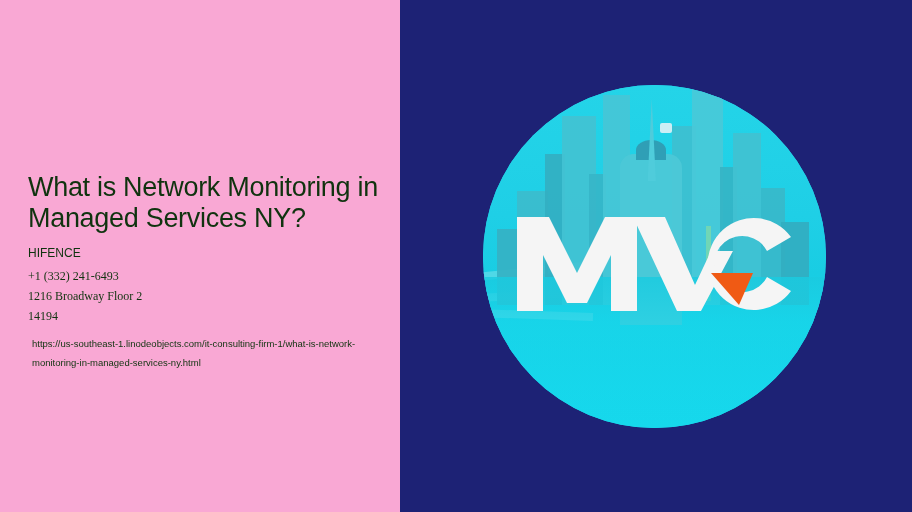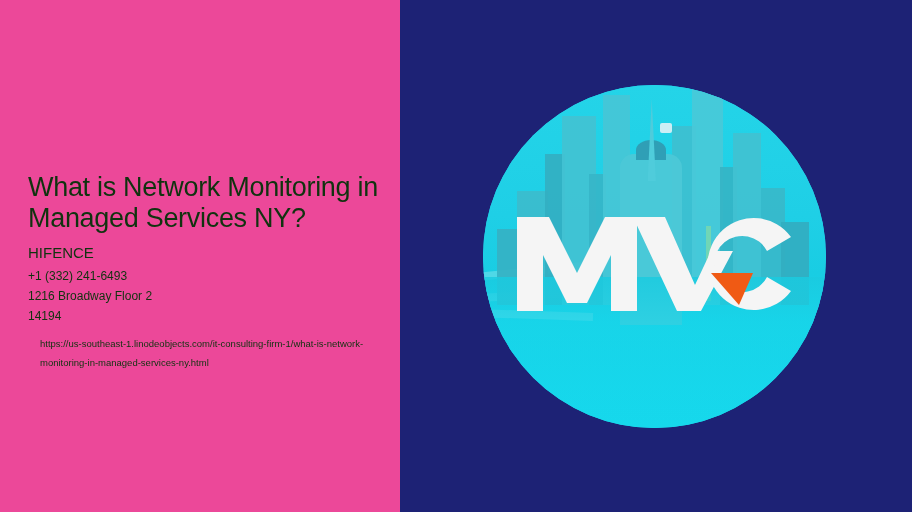--- a/index.html
+++ b/index.html
@@ -16,62 +16,62 @@
     position: relative;
     width: 912px;
     height: 512px;
     display: flex;
   }
   
   #left-panel {
     position: relative;
     width: 400px;
     height: 512px;
-    background: #ec4899;
+    background: #f9a8d4;
     flex: 0 0 400px;
   }
   #text-block {
     position: absolute;
     left: 28px;
     top: 172px;
     width: 352px;
   }
   #page-title {
     font-family: "Liberation Sans", sans-serif;
     font-size: 27px;
     line-height: 31px;
     font-weight: 400;
     color: #10330f;
     letter-spacing: -0.3px;
     margin: 0 0 9px 0;
     white-space: pre-line;
   }
   #company-name {
     font-family: "Liberation Sans", sans-serif;
-    font-size: 15px;
-    line-height: 20px;
-    font-weight: 400;
-    color: #10330f;
-    margin: 0 0 3px 0;
-  }
-  .contact-line {
-    font-family: Liberation Sans, sans-serif;
     font-size: 12px;
     line-height: 20px;
     font-weight: 400;
     color: #10330f;
+    margin: 0 0 3px 0;
+  }
+  .contact-line {
+    font-family: Liberation Serif, serif;
+    font-size: 12px;
+    line-height: 20px;
+    font-weight: 400;
+    color: #10330f;
     margin: 0;
   }
   #source-url {
     font-family: "Liberation Sans", sans-serif;
     font-size: 9.5px;
     line-height: 19px;
     font-weight: 400;
     color: #10330f;
-    margin: 8px 0 0 12px;
+    margin: 8px 0 0 4px;
     width: 330px;
     word-break: break-all;
   }
   
   #right-panel {
     position: relative;
     width: 512px;
     height: 512px;
     background: #1d2275;
     flex: 0 0 512px;

